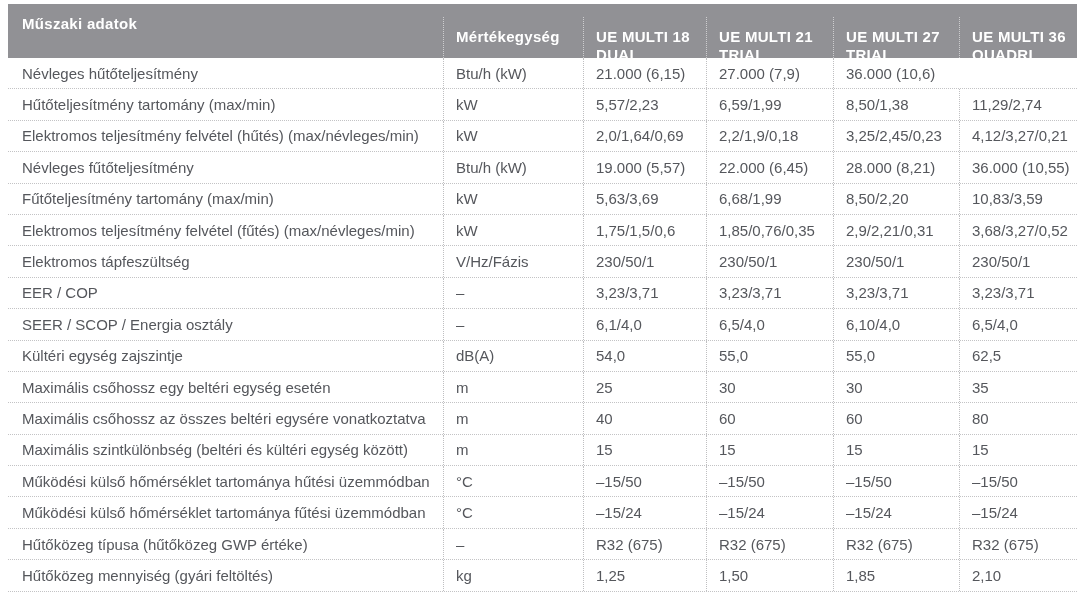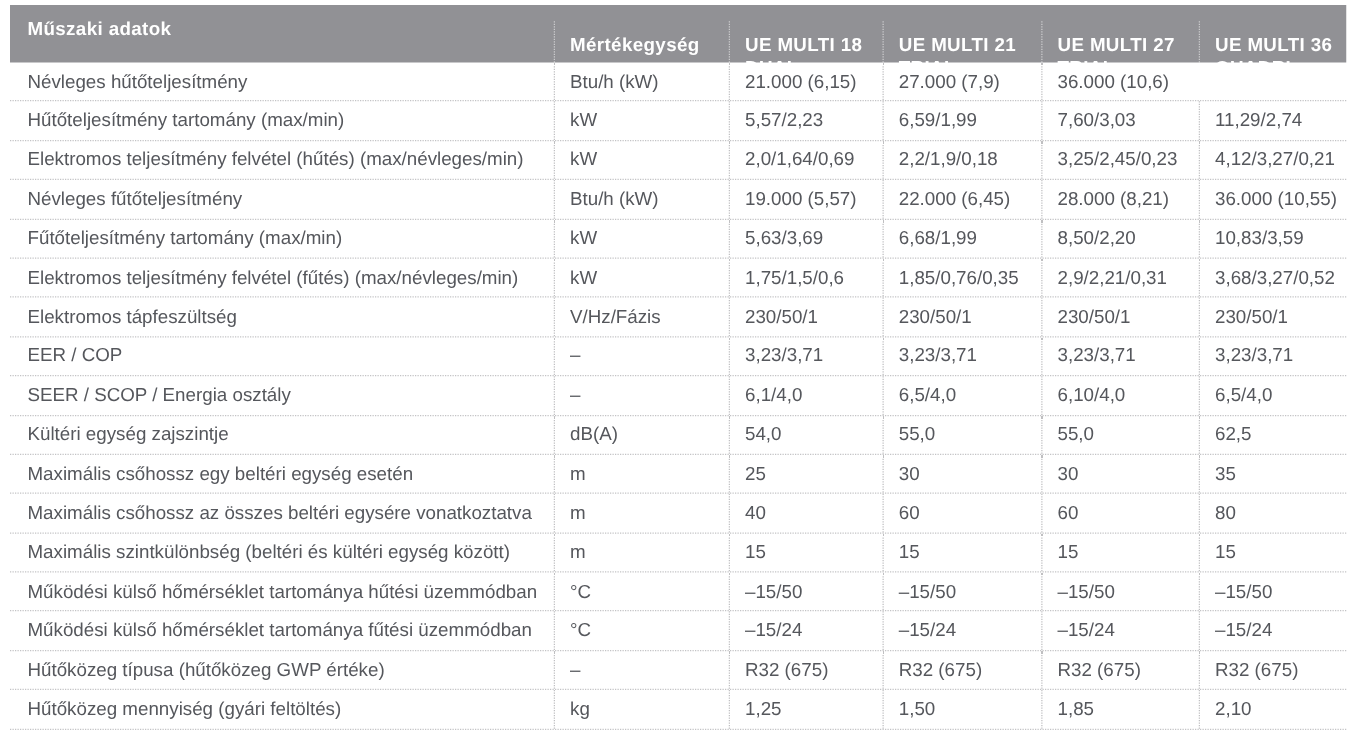--- a/index.html
+++ b/index.html
@@ -13,21 +13,21 @@
     position: absolute; left: 8px; top: 4px; width: 1069px;
   }
   .grid-row {
     display: grid;
     grid-template-columns: 435px 140px 123px 127px 126px 118px;
     width: 1069px;
   }
   
   .thead {
     background: #919195;
-    height: 46px;
+    height: 54px;
   }
   .th {
     color: #ffffff;
     font-weight: bold;
     font-size: 15px;
     line-height: 18px;
     letter-spacing: 0.3px;
     padding: 11px 6px 0 12px;
   }
   .th.label-col { padding-left: 14px; }
@@ -68,21 +68,21 @@
     <div class="td val">21.000 (6,15)</div>
     <div class="td val">27.000 (7,9)</div>
     <div class="td val">36.000 (10,6)</div>
   </div>
 
   <div class="tr grid-row">
     <div class="td label-col">Hűtőteljesítmény tartomány (max/min)</div>
     <div class="td unit">kW</div>
     <div class="td val">5,57/2,23</div>
     <div class="td val">6,59/1,99</div>
-    <div class="td val">7,60/3,03</div>
+    <div class="td val">8,50/1,38</div>
     <div class="td val">11,29/2,74</div>
   </div>
 
   <div class="tr grid-row">
     <div class="td label-col">Elektromos teljesítmény felvétel (hűtés) (max/névleges/min)</div>
     <div class="td unit">kW</div>
     <div class="td val">2,0/1,64/0,69</div>
     <div class="td val">2,2/1,9/0,18</div>
     <div class="td val">3,25/2,45/0,23</div>
     <div class="td val">4,12/3,27/0,21</div>

